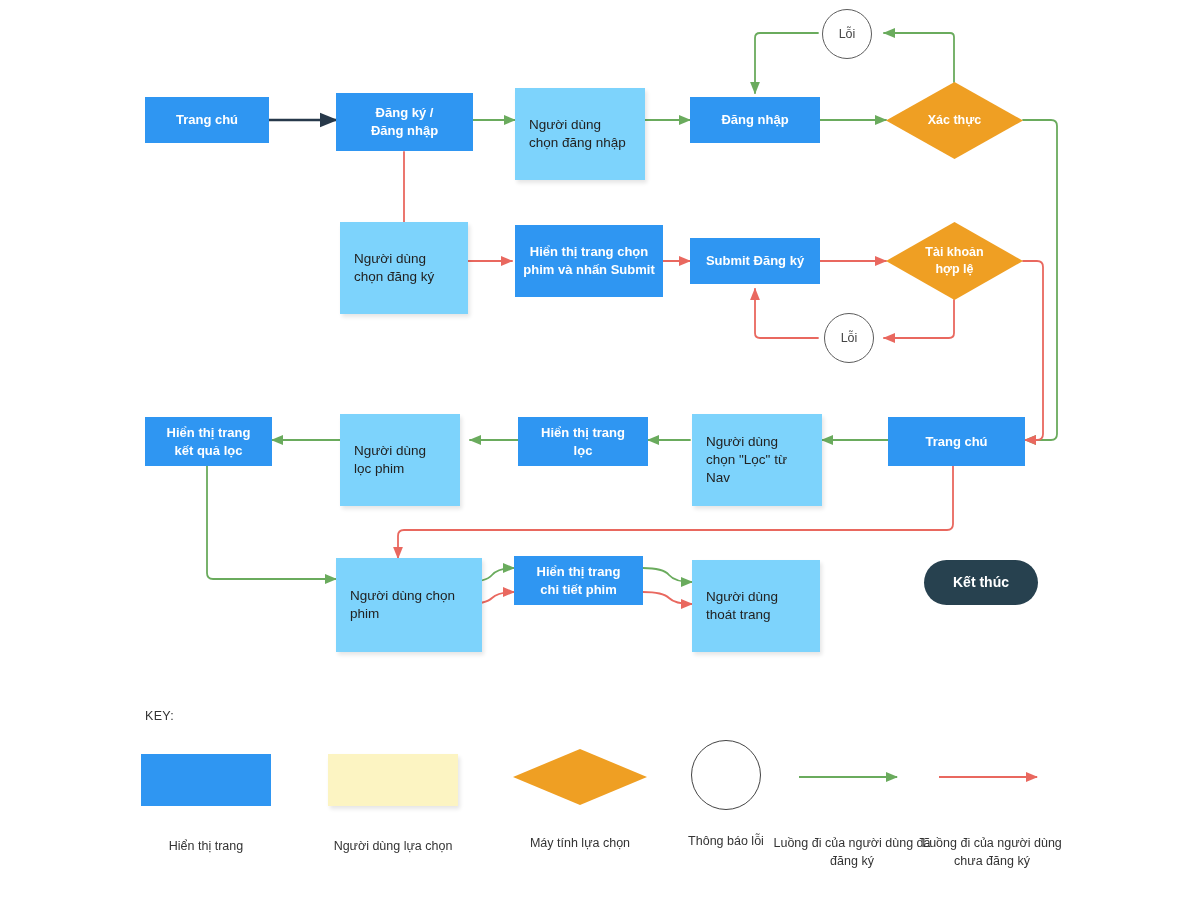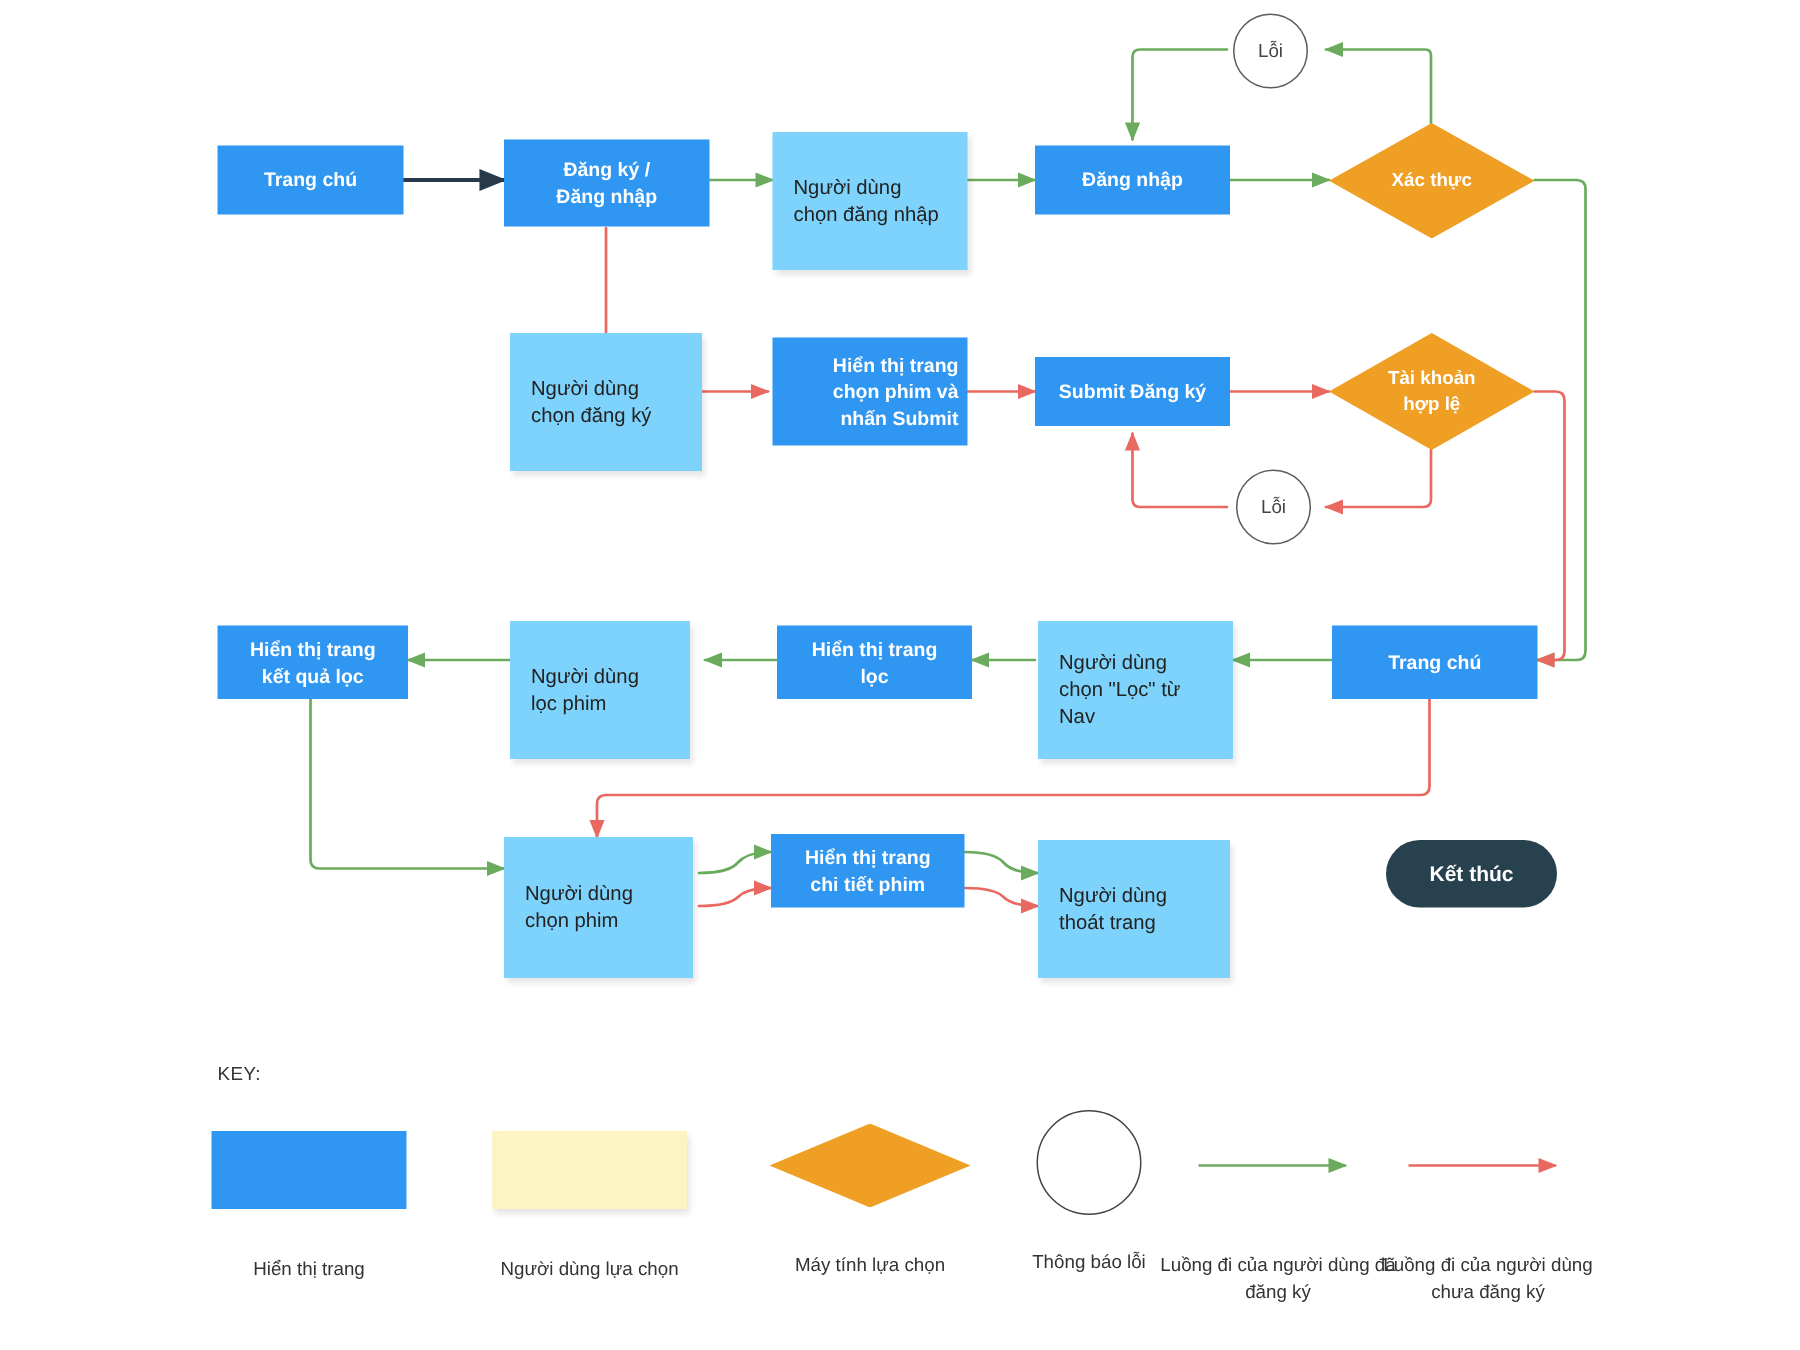--- a/index.html
+++ b/index.html
@@ -226,21 +226,21 @@
   </div>
 
   <div class="node node-error" style="left:822px; top:9px; width:50px; height:50px;">
     <span>Lỗi</span>
   </div>
 
   <div class="node node-note" style="left:340px; top:222px; width:128px; height:92px;">
     <span>Người dùng chọn đăng ký</span>
   </div>
 
-  <div class="node node-process" style="left:515px; top:225px; width:130px; height:72px;text-align:right;">
+  <div class="node node-process" style="left:515px; top:225px; width:148px; height:72px;">
     <span>Hiển thị trang chọn phim và nhấn Submit</span>
   </div>
 
   <div class="node node-process" style="left:690px; top:238px; width:130px; height:46px;">
     <span>Submit Đăng ký</span>
   </div>
 
   <div class="node node-decision" style="left:886px; top:222px; width:137px; height:78px; flex-direction:column;">
     <div class="dia-shape"></div>
     <div class="dia-label">Tài khoản</div>
@@ -266,21 +266,21 @@
   </div>
 
   <div class="node node-note" style="left:692px; top:414px; width:130px; height:92px;">
     <span>Người dùng chọn "Lọc" từ Nav</span>
   </div>
 
   <div class="node node-process" style="left:888px; top:417px; width:137px; height:49px;">
     <span>Trang chú</span>
   </div>
 
-  <div class="node node-note" style="left:336px; top:558px; width:126px; height:94px;">
+  <div class="node node-note" style="left:336px; top:558px; width:146px; height:94px;">
     <span>Người dùng chọn phim</span>
   </div>
 
   <div class="node node-process" style="left:514px; top:556px; width:129px; height:49px; flex-direction:column;">
     <span>Hiển thị trang</span>
     <span>chi tiết phim</span>
   </div>
 
   <div class="node node-note" style="left:692px; top:560px; width:128px; height:92px;">
     <span>Người dùng thoát trang</span>

